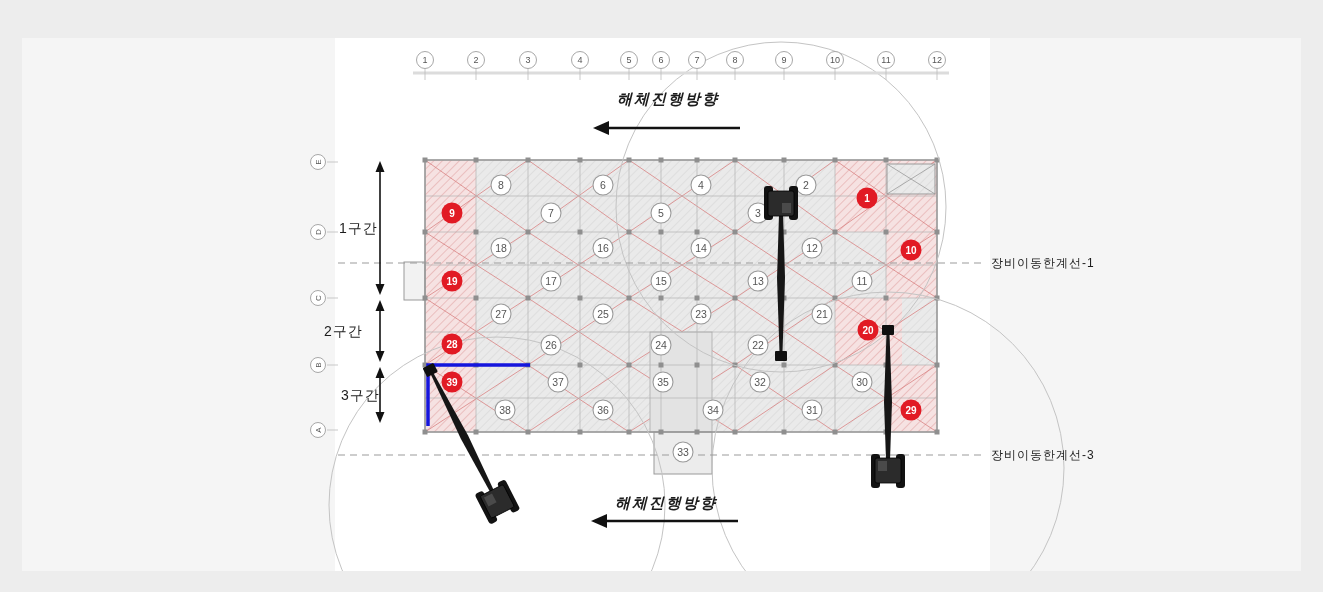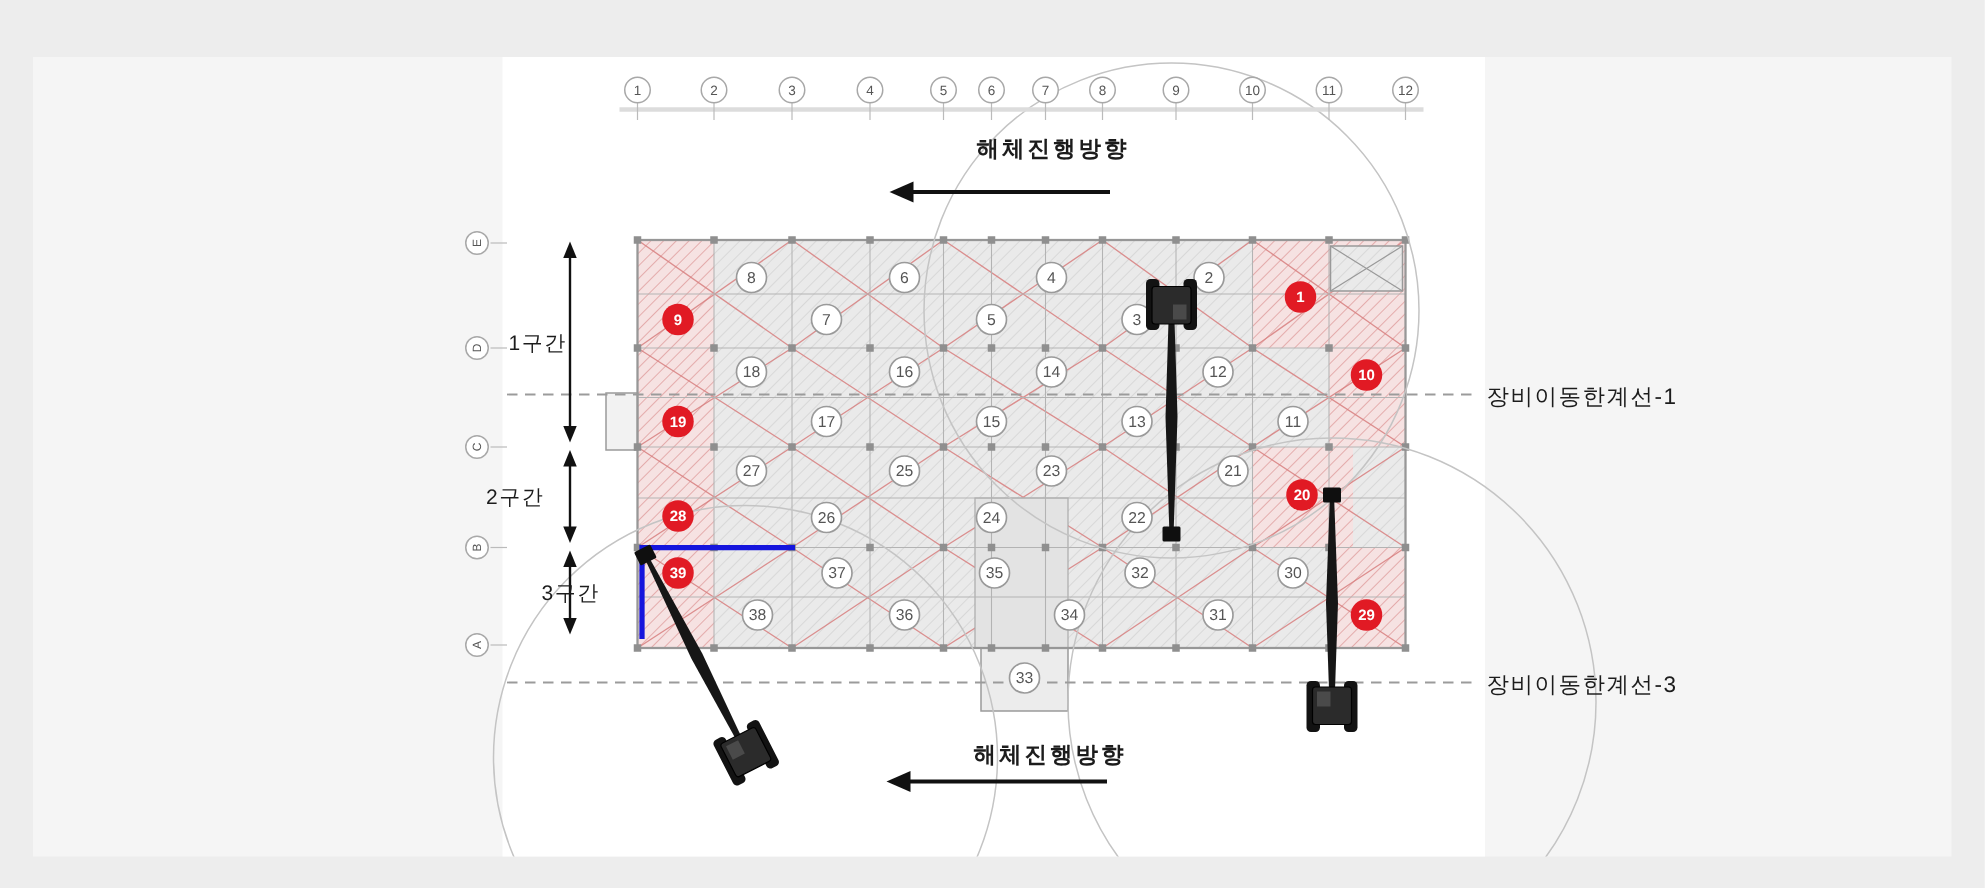--- a/index.html
+++ b/index.html
@@ -6,23 +6,23 @@
   body{
     width:1323px;height:592px;
     background:#ededed;
     font-family:"Liberation Sans","DejaVu Sans",sans-serif;
     position:relative;overflow:hidden;
   }
   #panel{position:absolute;left:22px;top:38px;width:1279px;height:533px;background:#f5f5f5;}
   #sheet{position:absolute;left:335px;top:38px;width:655px;height:533px;background:#ffffff;}
   #plan-svg{position:absolute;left:0;top:0;}
   .lbl{position:absolute;color:#1c1c1c;}
-  .lbl-dir{width:170px;text-align:right;font-size:15px;font-weight:600;letter-spacing:2px;}
+  .lbl-dir{width:170px;text-align:center;font-size:15px;font-weight:600;letter-spacing:2px;font-style:italic;}
   .lbl-zone{font-size:14px;letter-spacing:1px;}
-  .lbl-limit{font-size:15px;letter-spacing:1px;}
+  .lbl-limit{font-size:12px;letter-spacing:1px;}
 </style>
 </head>
 <body>
 
 <div id="panel"></div>
 <div id="sheet"></div>
 
 <svg id="plan-svg" width="1323" height="592" viewBox="0 0 1323 592">
     <defs>
       <pattern id="hGray" width="6" height="6" patternUnits="userSpaceOnUse" patternTransform="rotate(45)">
@@ -371,13 +371,13 @@
       <rect x="-10" y="-9" width="9" height="10" fill="#4a4a4a"></rect>
     </g>
   </svg>
 
 <div class="lbl lbl-dir" style="left:583px;top:90px">해체진행방향</div>
 <div class="lbl lbl-dir" style="left:581px;top:494px">해체진행방향</div>
 <div class="lbl lbl-limit" style="left:991px;top:255px">장비이동한계선-1</div>
 <div class="lbl lbl-limit" style="left:991px;top:447px">장비이동한계선-3</div>
 <div class="lbl lbl-zone" style="left:339px;top:220px">1구간</div>
 <div class="lbl lbl-zone" style="left:324px;top:323px">2구간</div>
-<div class="lbl lbl-zone" style="left:361px;top:387px">3구간</div>
+<div class="lbl lbl-zone" style="left:341px;top:387px">3구간</div>
 
 </body></html>

